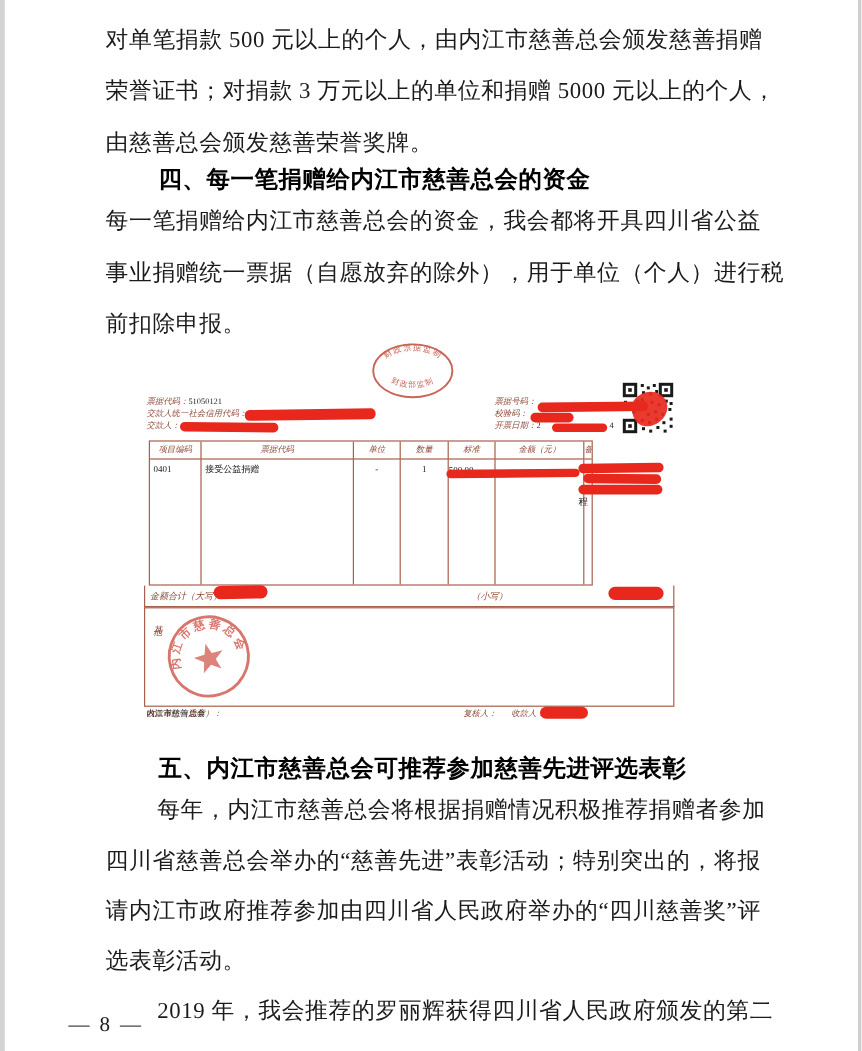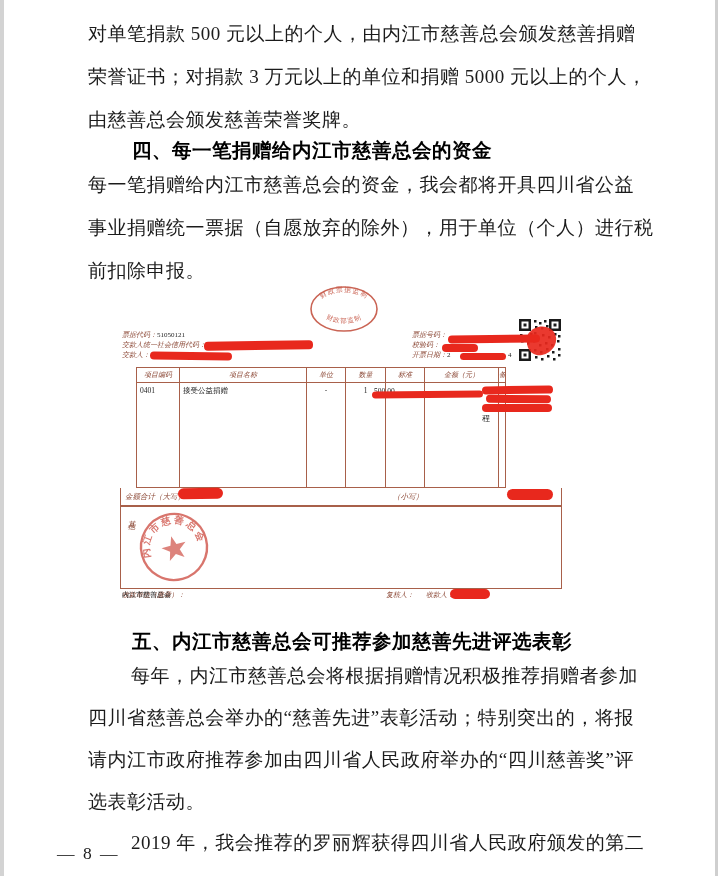--- a/index.html
+++ b/index.html
@@ -30,21 +30,21 @@
   .receipt { position:absolute; left:120px; top:285px; width:442px; height:322px; font-family:"Liberation Serif","DejaVu Serif",serif; }
   .r-title { position:absolute; left:0; top:8px; width:442px; text-align:center;
     font-size:13px; font-weight:700; letter-spacing:1.5px; color:#b3492e; white-space:nowrap; }
   .oval-stamp { position:absolute; left:188px; top:-3px; width:72px; height:56px; z-index:5; }
   .qr { position:absolute; left:398px; top:33px; width:44px; height:44px; }
   .rl { position:absolute; font-size:7px; line-height:10px; color:#8d4a38; font-style:italic; white-space:nowrap; }
   .rv { color:#222; font-style:normal; }
 
   .red { position:absolute; background:#e8281d; border-radius:4px; z-index:6; }
 
-  .rtable { position:absolute; left:16px; top:82px; width:370px; height:121px;
+  .rtable { position:absolute; left:4px; top:82px; width:370px; height:121px;
     border:1.5px solid #a8604a; box-sizing:border-box;
     display:grid; grid-template-columns:43px 127px 39px 40px 39px 74px auto;
     grid-template-rows:15px auto; }
   .hc { border-right:1px solid #a8604a; border-bottom:1px solid #a8604a;
     font-size:7px; color:#8d4a38; font-style:italic; text-align:center; line-height:14px; overflow:hidden; }
   .hc:nth-child(7) { border-right:none; }
   .dc { border-right:1px solid #a8604a; font-size:7.5px; color:#222; padding:3px 3px 0 3px; overflow:hidden; }
   .dc:nth-child(14) { border-right:none; }
   .dc.ctr { text-align:center; }
 
@@ -165,21 +165,21 @@
   <div class="rl" style="left:292px; top:65px;">
     <span class="lab">开票日期：</span><span class="rv">2</span>
   </div>
   <div class="rl rv" style="left:388px; top:65px;">4</div>
   <div class="red" style="left:328px; top:50px; width:92px; height:8px; transform:rotate(-0.6deg);"></div>
   <div class="red" style="left:322px; top:59px; width:36px; height:8px;"></div>
   <div class="red" style="left:340px; top:68px; width:46px; height:7px;"></div>
 
   <div class="rtable">
     <div class="hc">项目编码</div>
-    <div class="hc">项目名称</div>
+    <div class="hc">票据代码</div>
     <div class="hc">单位</div>
     <div class="hc">数量</div>
     <div class="hc">标准</div>
     <div class="hc">金额（元）</div>
     <div class="hc">备注</div>
     <div class="dc">0401</div>
     <div class="dc">接受公益捐赠</div>
     <div class="dc ctr">-</div>
     <div class="dc ctr">1</div>
     <div class="dc"></div>

